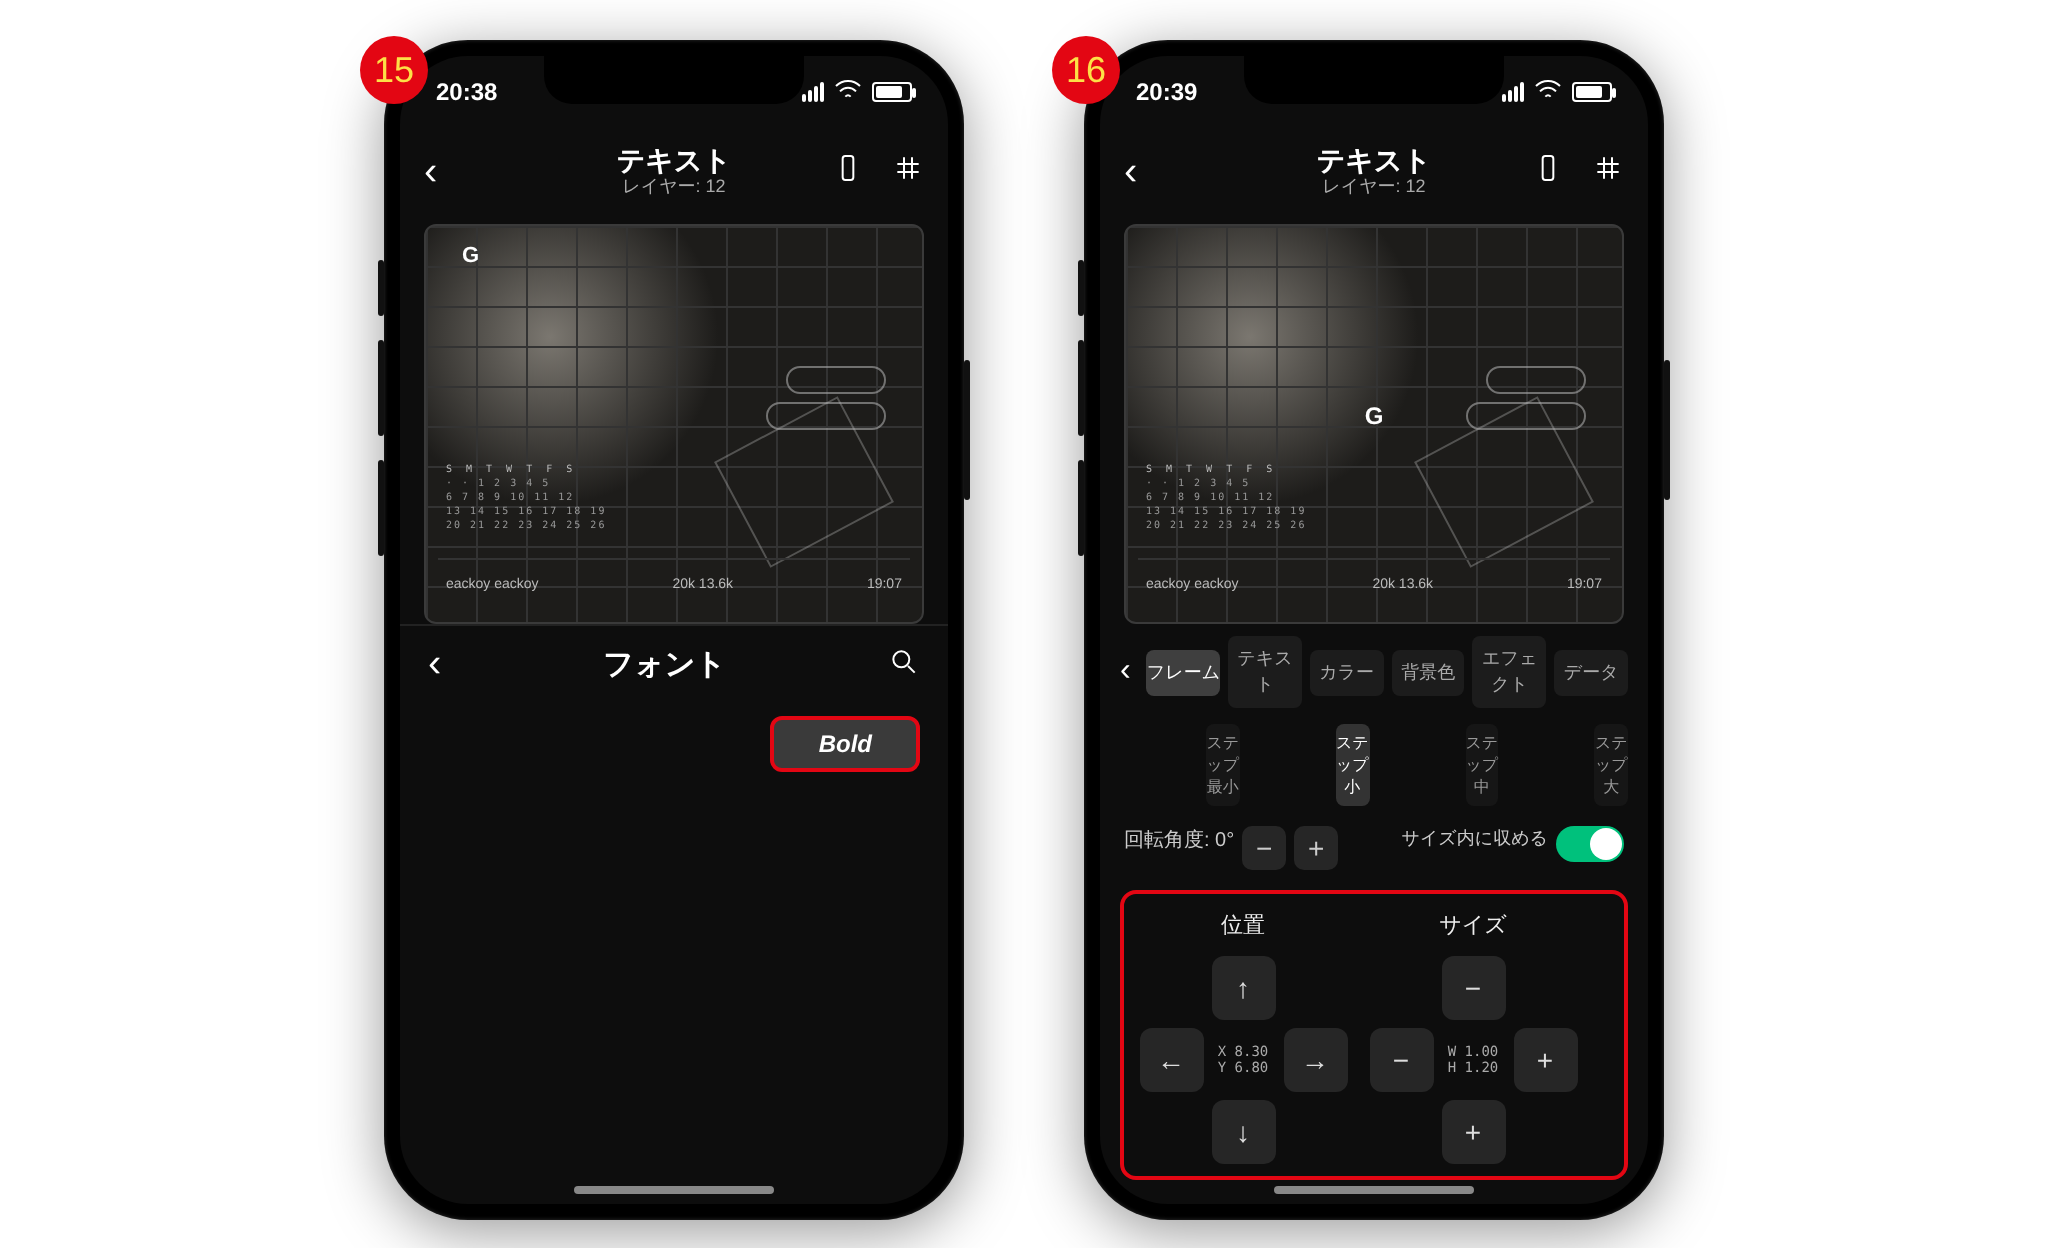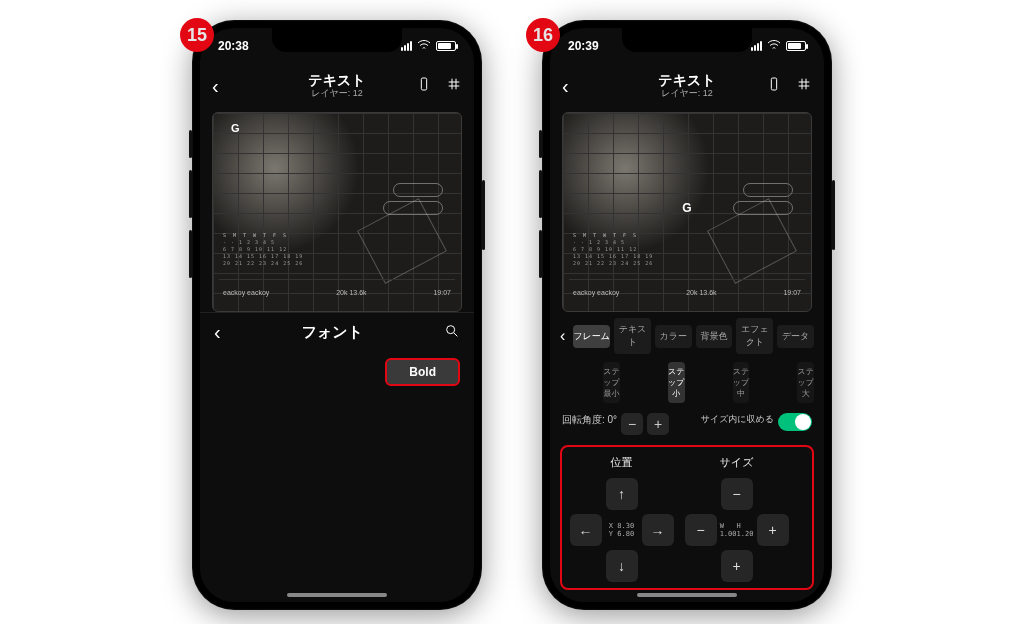--- a/index.html
+++ b/index.html
@@ -16,22 +16,22 @@
     width: 1024px;
     height: 624px;
     padding: 20px 0 0 0;
     display: flex;
     justify-content: center;
     gap: 60px;
   }
   .badge {
     position: absolute;
     width: 34px; height: 34px; border-radius: 50%;
-    background: #E30613; color: #e5e5e5;
-    font-weight: 700; font-size: 18px;
+    background: #E30613; color: #fde047;
+    font-weight: 400; font-size: 18px;
     display: flex; align-items: center; justify-content: center;
     z-index: 50;
   }
   .badge.b15 { left: 180px; top: 18px; }
   .badge.b16 { left: 526px; top: 18px; }
 
   .phone {
     position: relative;
     width: 290px;  
     height: 590px;
@@ -168,20 +168,21 @@
     letter-spacing: .5px;
   }
   .weight-chip-wrap{
     position:absolute;
   }
   .weight-chip {
     background:#3a3a3a; color:#fff; font-size:12px; font-weight:700;
     padding:5px 22px; border-radius:4px;
     border:2px solid #E30613;
     border-radius:6px;
+    font-style:italic;
   }
   .font-row.gothic { font-family: "Arial Black", sans-serif; font-style: italic; font-size:11px;}
   .font-row.lobster { font-family: cursive; font-style: italic; font-weight:700;}
   .font-row.langshek { font-family: cursive; font-size:11px;}
   .font-row.luna { font-family: "Brush Script MT", cursive; font-size:16px;}
   .font-row.malay { color:#666; font-size:11px;}
 
   .home-indicator{
     position:absolute; bottom:5px; left:50%; transform:translateX(-50%);
     width:100px; height:4px; background:#888; border-radius:3px;
@@ -244,21 +245,21 @@
     font-size:7px; line-height:1.2; color:#aaa; font-family:monospace;
     grid-column:2; grid-row:2;
     display:flex;flex-direction:column;align-items:center;justify-content:center;
   }
   .sizepad{
     display:grid; grid-template-columns:repeat(3,32px); grid-template-rows:repeat(3,32px);
     gap:4px; justify-content:center;
   }
   .scenter{
     font-size:7px; color:#aaa; font-family:monospace;
-    display:flex;flex-direction:row;align-items:center;justify-content:center;
+    display:flex;flex-direction:column;align-items:center;justify-content:center;
   }
   svg.icon{width:16px;height:16px;stroke:#fff;fill:none;stroke-width:1.5;}
 </style>
 </head>
 <body>
 
 <div class="stage">
 
   <div class="badge b15">15</div>
   <div class="badge b16">16</div>

